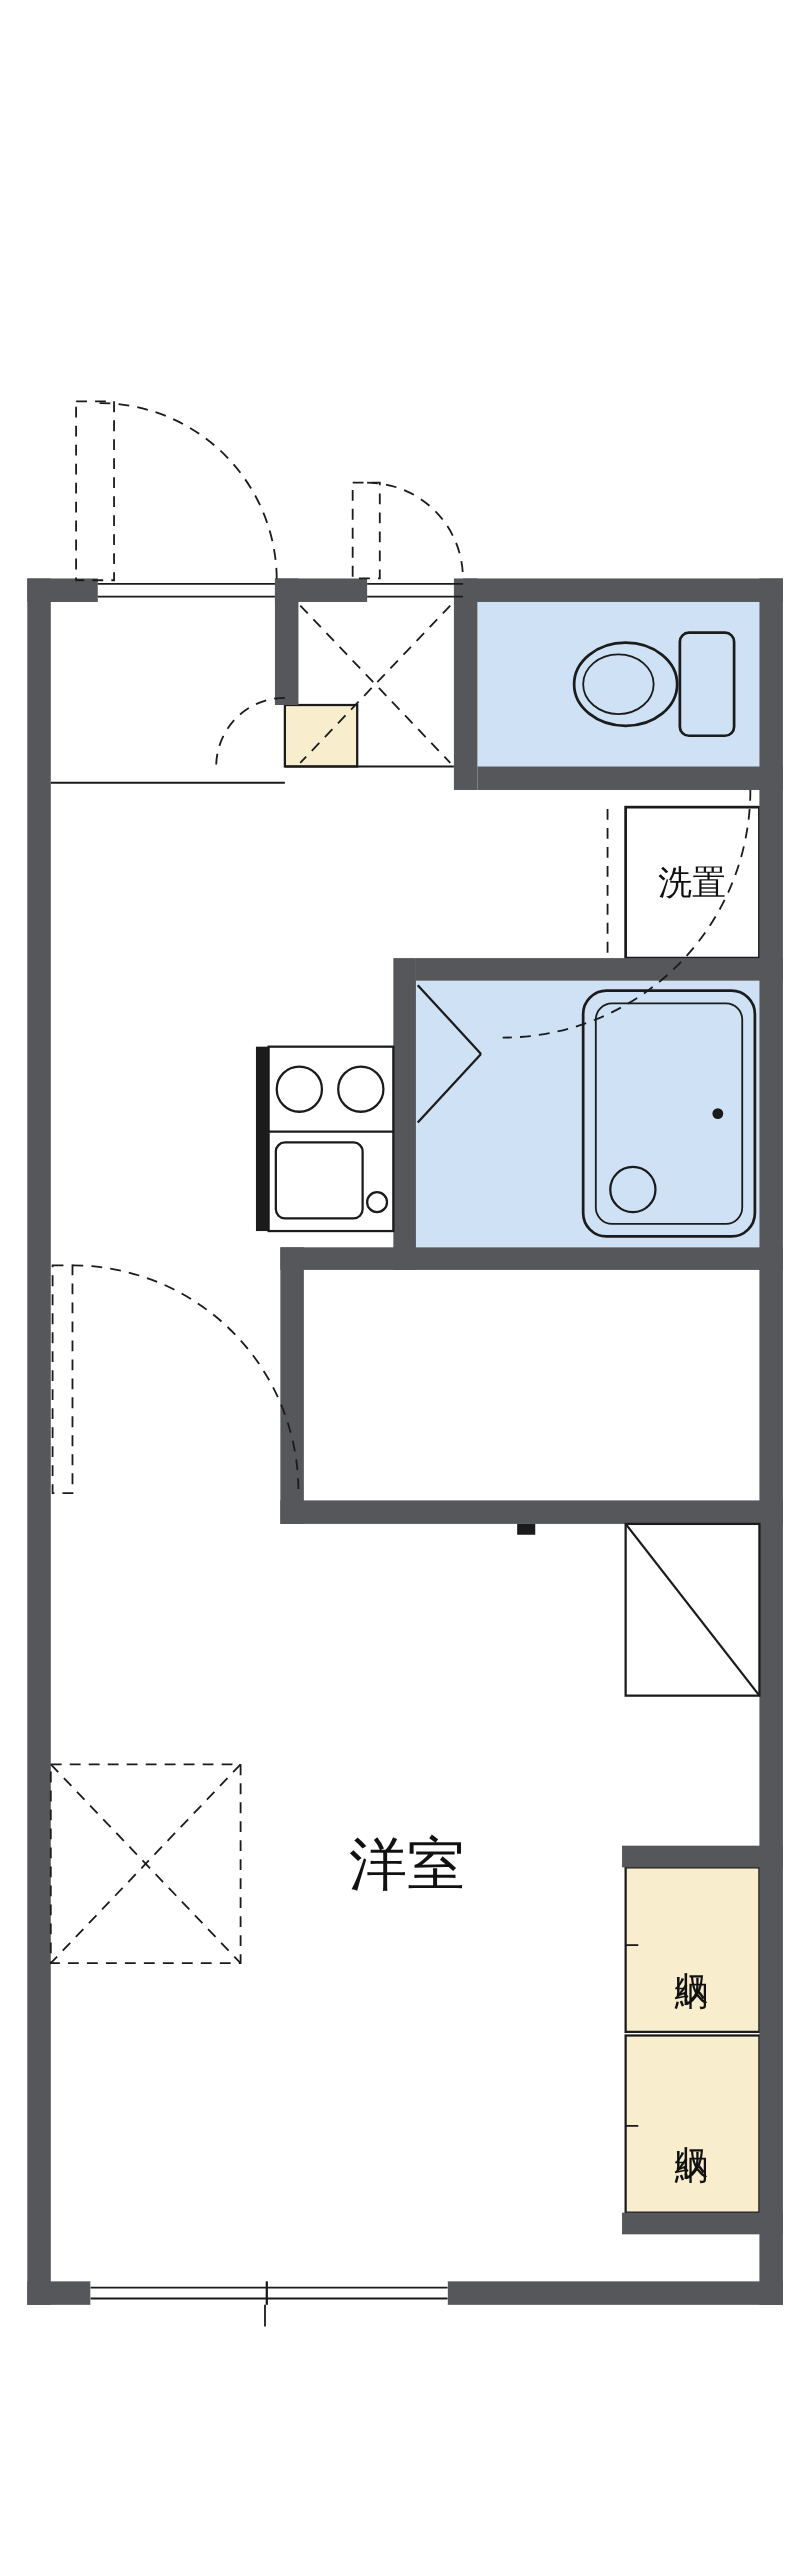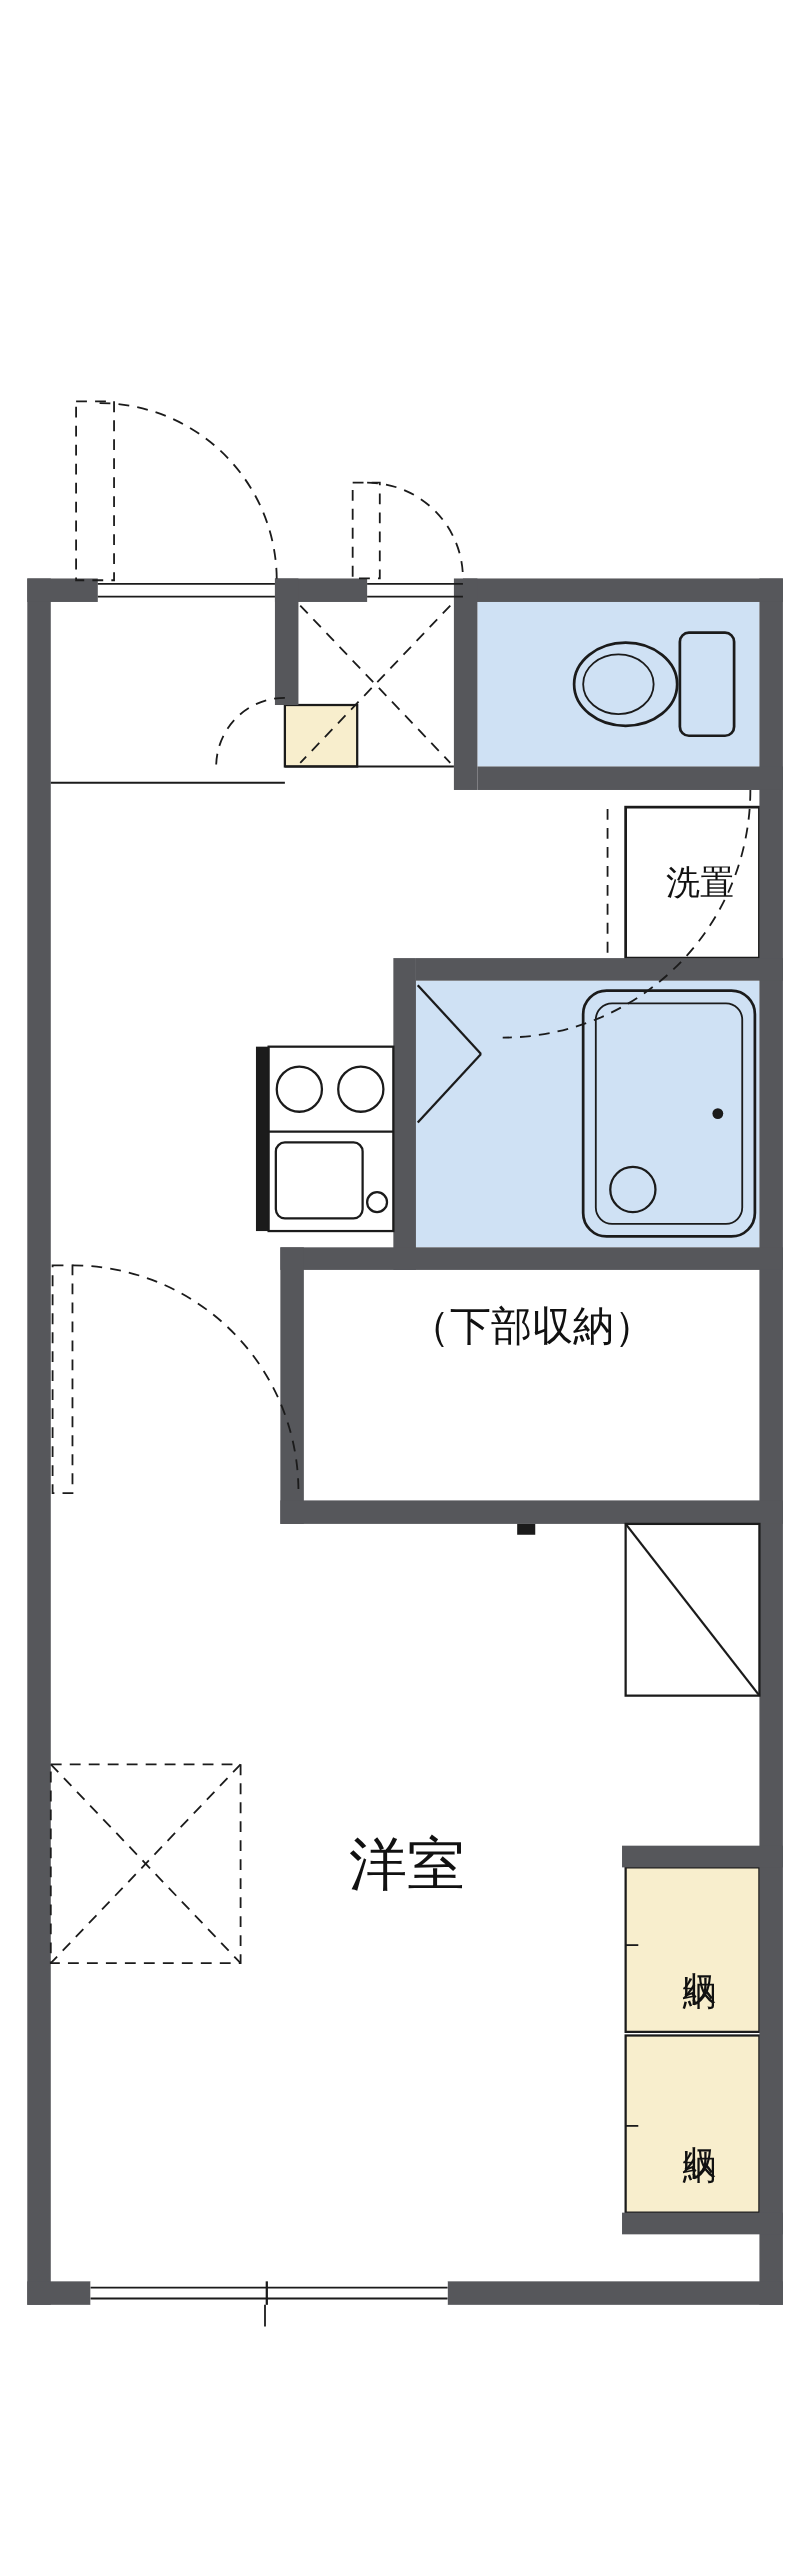--- a/index.html
+++ b/index.html
@@ -10,21 +10,21 @@
   .water{fill:var(--water,#cfe1f4);}
   .cream{fill:var(--cream,#f8eecd);stroke:var(--line,#1b1b1b);stroke-width:2.5;}
   .white{fill:#ffffff;}
   .ln{stroke:var(--line,#1b1b1b);fill:none;}
   .sw2{stroke-width:2;}
   .sw25{stroke-width:2.5;}
   .sw3{stroke-width:3;}
   .dash{stroke-dasharray:12 9;}
   .fillline{fill:var(--line,#1b1b1b);}
   .label{position:absolute;color:#111;}
-  .center{display:flex;align-items:center;justify-content:center;margin-left:8px;}
+  .center{display:flex;align-items:center;justify-content:center;}
   #washer-label{left:625px;top:857px;width:134px;height:51px;font-size:34px;}
   #bed-label{left:304px;top:1291px;width:456px;text-align:center;font-size:41px;line-height:71px;}
   #room-label{left:172px;top:1824px;width:470px;text-align:center;}
   #room-name{font-size:58px;line-height:80px;font-weight:500;}
   #room-area{font-size:42px;line-height:56px;}
   .closet-label{writing-mode:vertical-rl;text-orientation:upright;font-size:34px;letter-spacing:4.5px;}
   #closet1-label{left:625px;top:1867px;width:134px;height:165px;}
   #closet2-label{left:625px;top:2035px;width:134px;height:177px;}
 </style>
 </head>
@@ -141,21 +141,20 @@
         <rect x="56" y="1952" width="210" height="220" class="ln sw2 dash"></rect>
         <line x1="56" y1="1952" x2="266" y2="2172" class="ln sw2 dash"></line>
         <line x1="266" y1="1952" x2="56" y2="2172" class="ln sw2 dash"></line>
       </g>
     </g>
   </svg>
 
   <div id="washer-label" class="label center">洗置</div>
 
   <div id="bed-label" class="label">
-    <div>（下部収納）</div>
   </div>
 
   <div id="room-label" class="label">
     <div id="room-name">洋室</div>
   </div>
 
   <div id="closet1-label" class="label center closet-label">収納</div>
   <div id="closet2-label" class="label center closet-label">収納</div>
 </div>
 

